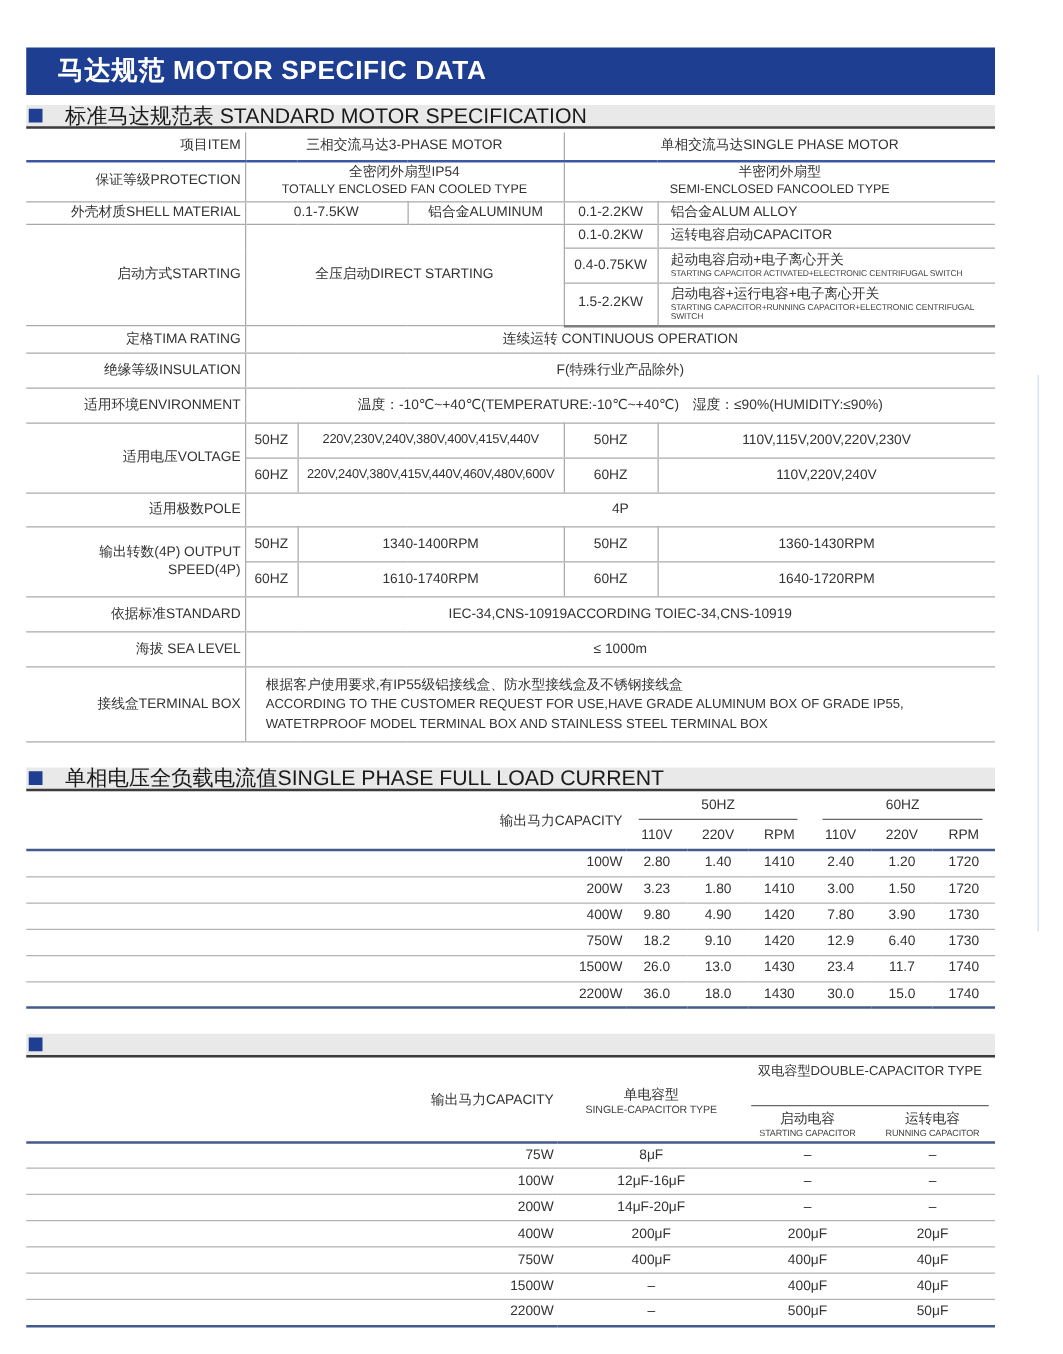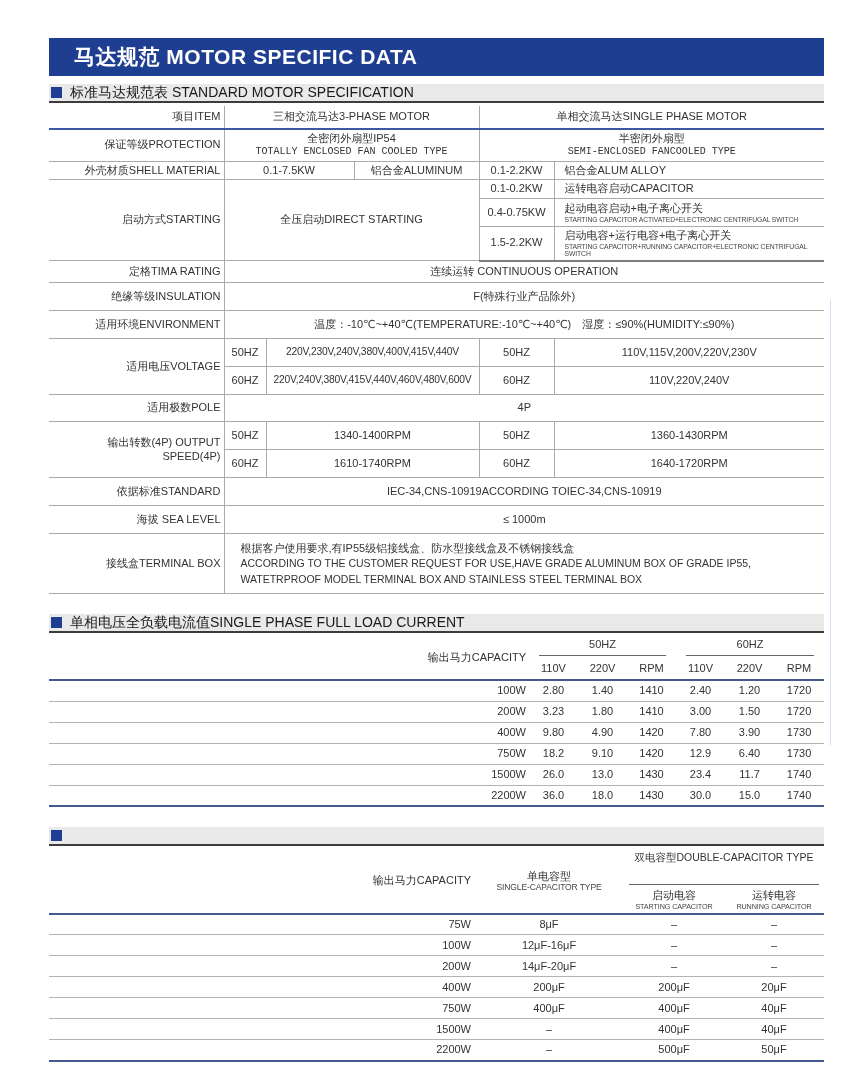--- a/index.html
+++ b/index.html
@@ -1,42 +1,42 @@
 <!DOCTYPE html>
 <html><head>
 <meta charset="utf-8">
 <style>
   html,body{margin:0;padding:0;}
   body{
     width:850px;height:1083px;background:#ffffff;position:relative;overflow:hidden;
     font-family:"Liberation Sans","DejaVu Sans",sans-serif;color:#333;
     -webkit-font-smoothing:antialiased;
   }
-  .content{position:absolute;left:49px;top:38px;width:775px;}
+  .content{position:absolute;left:21px;top:38px;width:775px;}
   .title-bar{
     background:#1e3e91;color:#fff;font-weight:bold;font-size:21px;
     height:38px;line-height:38px;padding-left:25px;box-sizing:border-box;
     letter-spacing:0.5px;
   }
   .section-bar{
     margin-top:8px;background:#e9e9e9;border-bottom:2px solid #3c3c3c;
-    height:17px;display:flex;align-items:center;gap:8px;
-    font-size:14px;color:#1a1a1a;padding-left:2px;
+    height:17px;display:flex;align-items:center;gap:18px;
+    font-size:17px;color:#1a1a1a;padding-left:2px;
   }
   .bullet{width:11px;height:11px;background:#1e3e91;flex:0 0 auto;}
   table{border-collapse:collapse;width:775px;table-layout:fixed;margin-top:3px;}
   td{font-size:11px;color:#333;text-align:center;padding:2px 3px;line-height:1.25;vertical-align:middle;box-sizing:border-box;}
   .lbl{text-align:right;padding-left:2px;}
   
   .spec td{border-bottom:1px solid #aaa;}
   .spec .vl{border-left:1px solid #aaa;}
   .spec tr.hdr td{border-bottom:2px solid #3d57a5;}
   .spec tr.thickb td{border-bottom:2px solid #7d7d7d;}
   .spec .left{text-align:left;padding-left:10px;}
-  .sub-en{font-size:10px;font-family:Liberation Mono, monospace;}
+  .sub-en{font-size:10px;}
   .tiny{font-size:6.8px;color:#444;letter-spacing:-0.1px;line-height:1.1;}
   .cond{font-size:10.3px;letter-spacing:-0.2px;}
   .tb{text-align:left;padding-left:16px;font-size:10.5px;line-height:1.5;}
   .tb-cn{font-size:11px;}
   
   .load td{border-bottom:none;height:21px;}
   .load .grp{border-bottom:1px solid #666;margin:0 7px;padding-bottom:3px;}
   .load tr.subhdr td,.hdr-b{border-bottom:2px solid #44598c !important;}
   .load tr.data td{border-bottom:1px solid #b3b3b3;}
   .load tr.last td{border-bottom:2px solid #44598c;}

